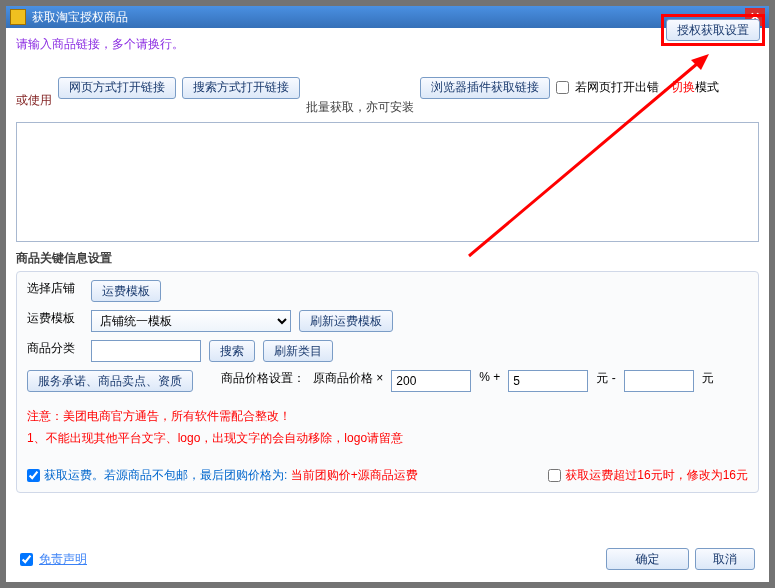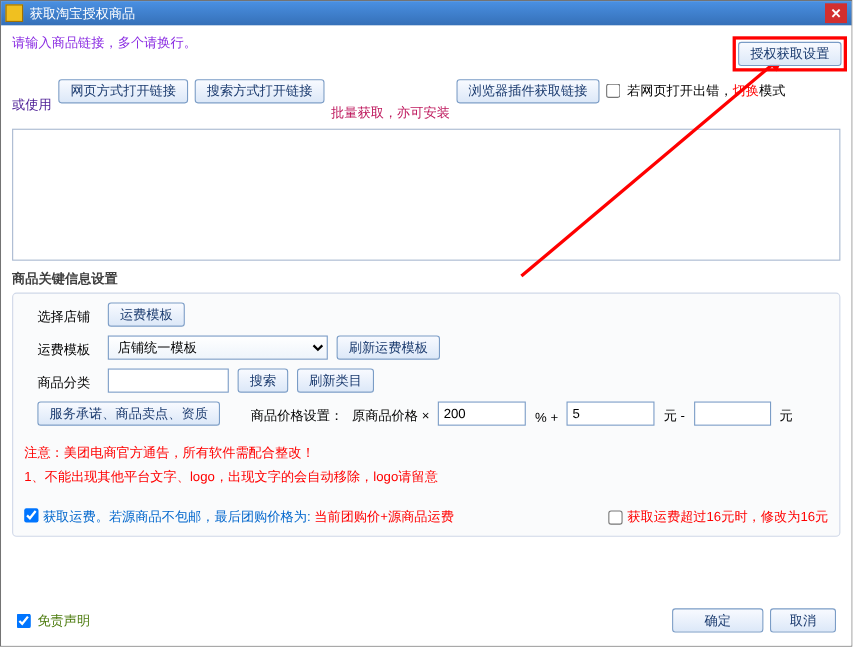--- a/index.html
+++ b/index.html
@@ -1,45 +1,45 @@
 <!DOCTYPE html>
 <html><head>
 <meta charset="utf-8">
 <style>
 * { box-sizing: border-box; margin: 0; padding: 0; }
 body { font-family: "Microsoft YaHei", SimSun, Arial, sans-serif; font-size: 12px; background: #fff; }
-.window { width: 775px; height: 588px; border: 1px solid #737373; position: relative; background: #f5f5f5; }
+.window { width: 775px; height: 588px; border: 6px solid #737373; position: relative; background: #f5f5f5; }
 .titlebar { height: 22px; background: linear-gradient(#4a90e2, #3570b8); color: #fff; display: flex; align-items: center; padding: 0 4px; position: relative; }
 .titlebar-icon { width: 16px; height: 16px; background: #f0c020; border: 1px solid #a07000; margin-right: 6px; }
 .titlebar-title { flex: 1; font-size: 12px; }
 .close-btn { width: 20px; height: 18px; background: #d32f2f; color: #fff; display: flex; align-items: center; justify-content: center; font-size: 12px; cursor: pointer; font-weight: bold; }
 .body { padding: 8px 10px; background: #fff; height: calc(100% - 22px); display: flex; flex-direction: column; }
 .row { display: flex; align-items: center; gap: 6px; margin-bottom: 6px; }
 .hint { color: #8a2be2; }
 .btn { background: linear-gradient(#f8faff, #dce8f8); border: 1px solid #7a9cc6; border-radius: 3px; padding: 2px 10px; font-size: 12px; cursor: pointer; color: #1a3a6e; height: 22px; display: inline-flex; align-items: center; }
-.red-callout { position: absolute; top: 32px; right: 4px; border: 3px solid #ff0000; padding: 2px; z-index: 10; }
-.orange-txt { color: #4c1d95; margin-top: 26px; }
-.purple-txt { color: #be185d; margin-top: 40px; }
+.red-callout { position: absolute; top: 8px; right: 4px; border: 3px solid #ff0000; padding: 2px; z-index: 10; }
+.orange-txt { color: #7f1d1d; margin-top: 26px; }
+.purple-txt { color: #404040; margin-top: 40px; }
 .red-txt { color: #ff0000; }
 .textarea { width: 100%; height: 120px; border: 1px solid #a8b8d0; resize: none; font-size: 12px; padding: 4px; }
 .section-title { margin: 8px 0 4px 0; color: #404040; font-weight: bold; }
 .group { border: 1px solid #d0d8e8; border-radius: 4px; padding: 8px 10px; background: #fafbfc; }
-.form-row { display: flex; align-items: flex-end; gap: 8px; margin-bottom: 8px; margin-left: 12px; }
+.form-row { display: flex; align-items: flex-start; gap: 8px; margin-bottom: 8px; }
 .lbl { width: 56px; }
 select { border: 1px solid #7a9cc6; height: 22px; font-size: 12px; background: linear-gradient(#fff, #eef4fb); padding: 0 4px; }
 input[type="text"] { border: 1px solid #7a9cc6; height: 22px; padding: 0 4px; font-size: 12px; }
 .sel-shop { width: 200px; }
 .sel-tpl { width: 200px; }
 .sel-cat { width: 400px; }
 .spacer { flex: 1; }
 .notice { color: #ff0000; margin: 14px 0 4px 0; line-height: 1.8; }
 .chk-row { display: flex; align-items: center; gap: 4px; margin-top: 18px; }
 .chk-row .blue { color: #0066cc; }
 .footer { display: flex; align-items: center; gap: 6px; padding: 10px 4px 4px 4px; margin-top: auto; }
-.link { color: #4d7c0f; cursor: pointer; }
+.link { color: #3b82f6; text-decoration: underline; cursor: pointer; }
 input[type="checkbox"] { width: 13px; height: 13px; }
 .red-arrow { position: absolute; top: 40px; right: 40px; width: 280px; height: 220px; pointer-events: none; z-index: 5; }
 </style>
 </head>
 <body>
 
 <div class="window">
   <div class="titlebar">
     <div class="titlebar-icon"></div>
     <div class="titlebar-title">获取淘宝授权商品</div>
@@ -101,21 +101,21 @@
         <input type="text" style="width: 70px;">
         <span>元</span>
       </div>
 
       <div class="notice">
         <div>注意：美团电商官方通告，所有软件需配合整改！</div>
         <div>1、不能出现其他平台文字、logo，出现文字的会自动移除，logo请留意</div>
       </div>
 
       <div class="chk-row" style="justify-content:space-between">
-        <div style="display:flex;align-items:flex-start;gap:4px">
+        <div style="display:flex;align-items:center;gap:4px">
           <input type="checkbox" checked="" style="">
           <span>
             <span class="blue">获取运费。</span><span class="blue">若源商品不包邮，最后团购价格为:</span> <span class="red-txt">当前团购价+源商品运费</span>
           </span>
         </div>
         <div style="display:flex;align-items:center;gap:4px">
           <input type="checkbox" style="">
           <span class="red-txt">获取运费超过16元时，修改为16元</span>
         </div>
       </div>

